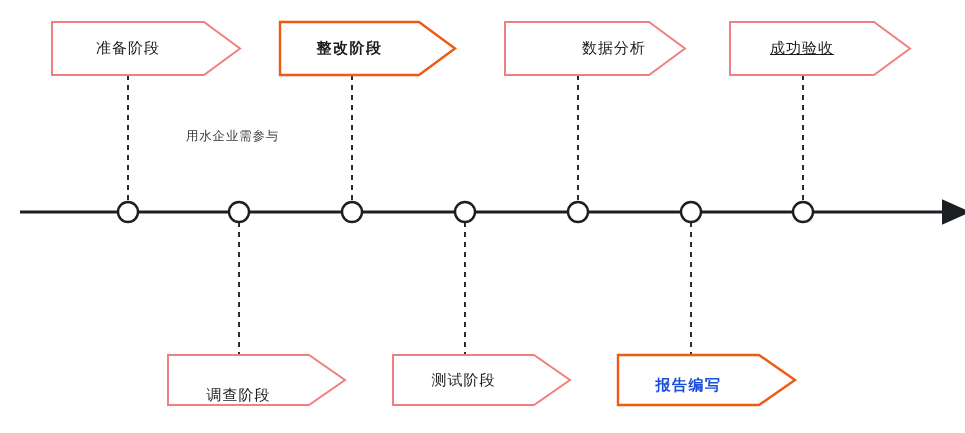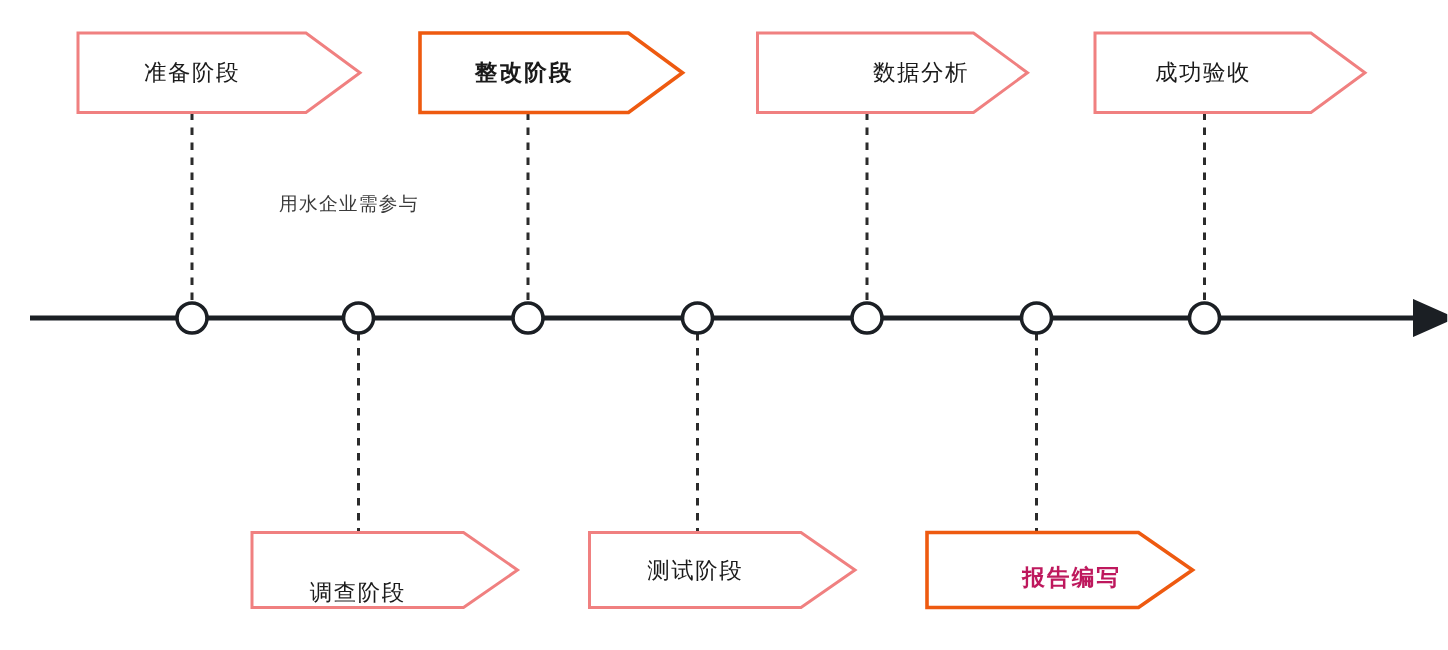--- a/index.html
+++ b/index.html
@@ -90,22 +90,22 @@
         <polygon points="168,355 309,355 345,380 309,405 168,405" fill="#FFFFFF" stroke="#F08080" stroke-width="2" stroke-linejoin="miter"></polygon>
         <polygon points="393,355 534,355 570,380 534,405 393,405" fill="#FFFFFF" stroke="#F08080" stroke-width="2" stroke-linejoin="miter"></polygon>
         <polygon points="618,355 759,355 795,380 759,405 618,405" fill="#FFFFFF" stroke="#EE5A10" stroke-width="2.4" stroke-linejoin="miter"></polygon>
       </g>
   </svg>
 
   <div id="labels-layer">
       <div class="node-label" style="left: 52px; top: 22px; width: 152px; height: 53px; color: rgb(26, 26, 26);">准备阶段</div>
       <div class="node-label emph" style="left: 280px; top: 22px; width: 139px; height: 53px; color: rgb(26, 26, 26);">整改阶段</div>
       <div class="node-label" style="left: 505px; top: 22px; width: 144px; height: 53px; color: rgb(26, 26, 26); margin-left: 37px;">数据分析</div>
-      <div class="node-label" style="left: 730px; top: 22px; width: 144px; height: 53px; color: rgb(26, 26, 26);">成功验收</div>
+      <div class="node-label" style="left: 730px; top: 22px; width: 144px; height: 53px; color: rgb(26, 26, 26); text-decoration: underline;">成功验收</div>
       <div class="node-label" style="left: 168px; top: 370px; width: 141px; height: 50px; color: rgb(26, 26, 26);">调查阶段</div>
       <div class="node-label" style="left: 393px; top: 355px; width: 141px; height: 50px; color: rgb(26, 26, 26);">测试阶段</div>
-      <div class="node-label emph" style="left: 618px; top: 355px; width: 141px; height: 60px; color: #be185d; margin-left: 26px;">报告编写</div>
+      <div class="node-label emph" style="left: 618px; top: 355px; width: 141px; height: 60px; color: #1d4ed8;">报告编写</div>
     </div>
   <div id="annotations-layer">
       <div class="annotation-text" style="left: 186px; top: 128px; color: rgb(58, 58, 58);">用水企业需参与</div>
     </div>
 
 </div>
 
 </body></html>

